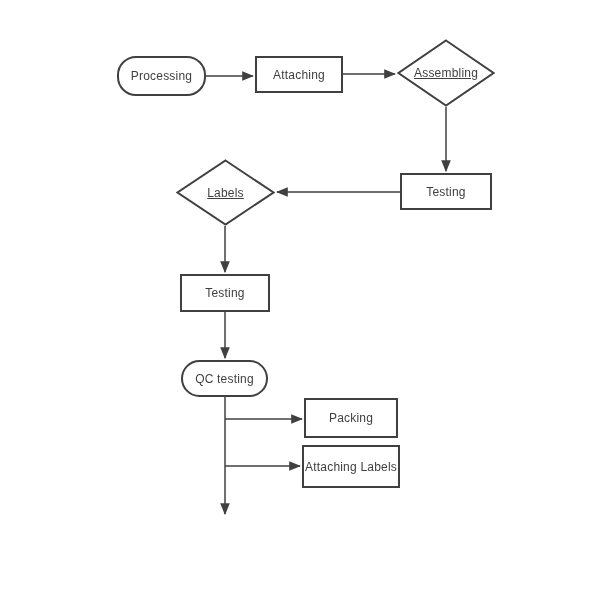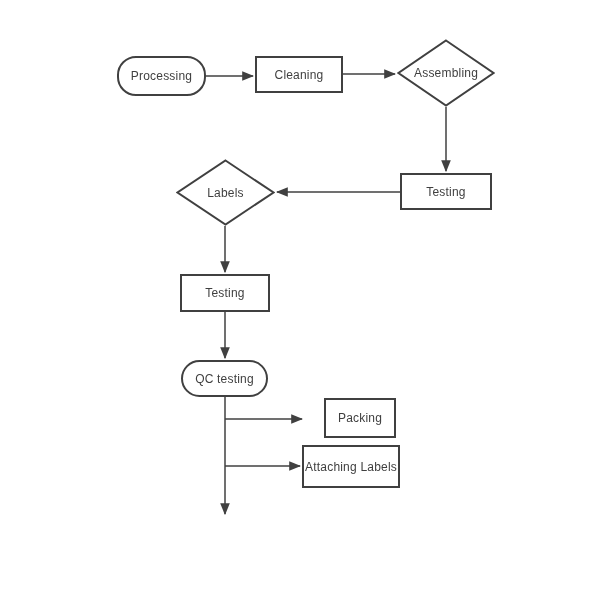--- a/index.html
+++ b/index.html
@@ -43,20 +43,21 @@
     background: #ffffff;
   }
   .node.rounded {
     border: 2px solid #404040;
     background: #ffffff;
     border-radius: 19px;
   }
   .node.diamond {
     border: none;
     background: transparent;
+    text-decoration: underline;
   }
   .node.diamond .shape-svg {
     position: absolute;
     left: 0;
     top: 0;
     width: 100%;
     height: 100%;
   }
   .node.diamond .shape-svg polygon {
     fill: #ffffff;
@@ -88,21 +89,21 @@
       <polyline points="225,397 225,514" marker-end="url(#arrow)"></polyline>
       <polyline points="225,419 302,419" marker-end="url(#arrow)"></polyline>
       <polyline points="225,466 300,466" marker-end="url(#arrow)"></polyline>
     </svg>
 
   <div class="node rounded" style="left: 117px; top: 56px; width: 89px; height: 40px;">
     <span class="label">Processing</span>
   </div>
 
   <div class="node rect" style="left: 255px; top: 56px; width: 88px; height: 37px;">
-    <span class="label">Cleaning</span>
+    <span class="label">Attaching</span>
   </div>
 
   <div class="node diamond" style="left: 397px; top: 39px; width: 98px; height: 68px;">
     <svg class="shape-svg" viewBox="0 0 100 68" preserveAspectRatio="none" xmlns="http://www.w3.org/2000/svg">
       <polygon points="50,1.5 98.5,34 50,66.5 1.5,34"></polygon>
     </svg>
     <span class="label">Assembling</span>
   </div>
 
   <div class="node rect" style="left: 400px; top: 173px; width: 92px; height: 37px;">
@@ -117,21 +118,21 @@
   </div>
 
   <div class="node rect" style="left: 180px; top: 274px; width: 90px; height: 38px;">
     <span class="label">Testing</span>
   </div>
 
   <div class="node rounded" style="left: 181px; top: 360px; width: 87px; height: 37px;">
     <span class="label">QC testing</span>
   </div>
 
-  <div class="node rect" style="left: 304px; top: 398px; width: 72px; height: 40px; margin-left: 20px;">
+  <div class="node rect" style="left: 304px; top: 398px; width: 94px; height: 40px;">
     <span class="label">Packing</span>
   </div>
 
   <div class="node rect" style="left: 302px; top: 445px; width: 98px; height: 43px;">
     <span class="label">Attaching Labels</span>
   </div>
 
 
 </div>
 

